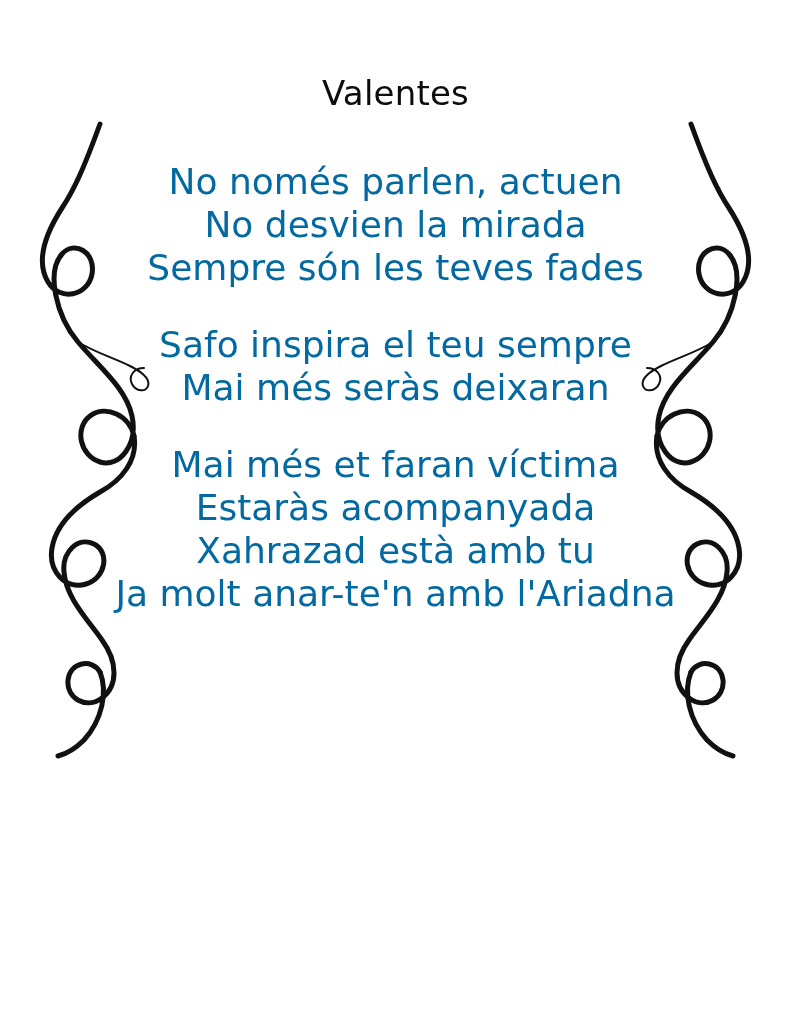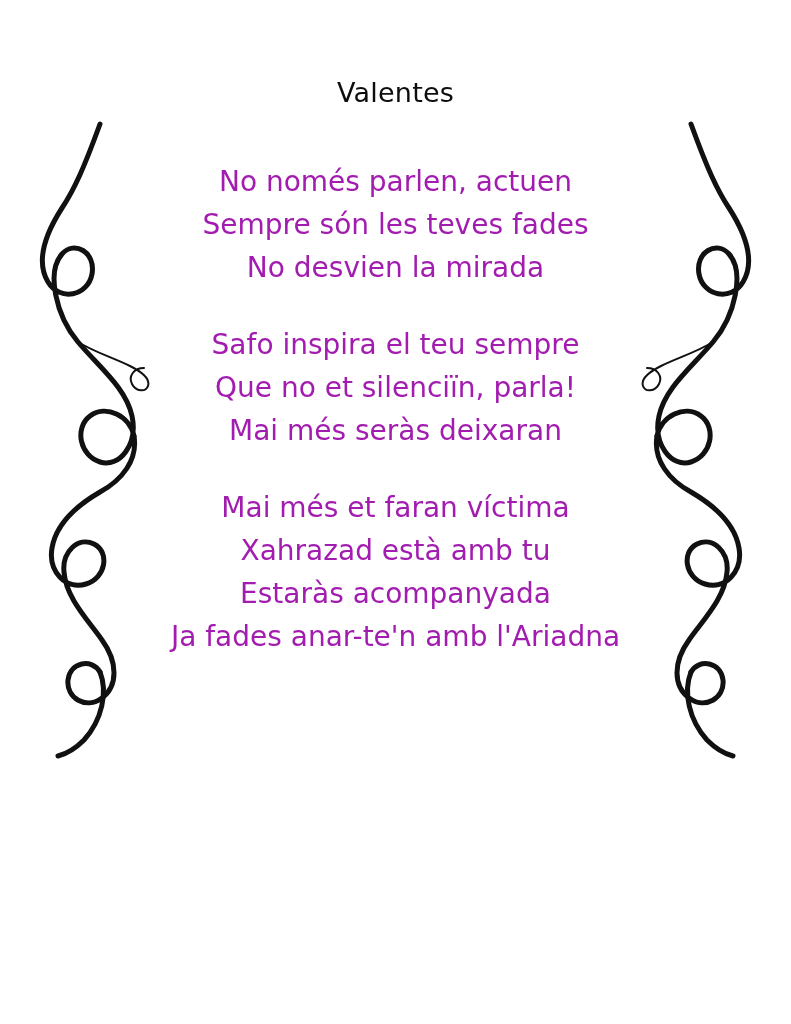--- a/index.html
+++ b/index.html
@@ -21,21 +21,21 @@
     inset: 0;
     background: #ffffff;
   }
 
   .title {
     position: absolute;
     top: 76px;
     left: 0;
     width: 791px;
     text-align: center;
-    font-size: 27px;
+    font-size: 34px;
     line-height: 34px;
     font-weight: 400;
     color: #0d0d0d;
     letter-spacing: 0.2px;
   }
 
   .poem {
     position: absolute;
     top: 160px;
     left: 0;
@@ -44,23 +44,23 @@
   }
 
   .stanza {
     margin: 0 0 34px 0;
   }
   .stanza:last-child {
     margin-bottom: 0;
   }
 
   .line {
-    font-size: 28px;
+    font-size: 36px;
     line-height: 43px;
-    color: #a21caf;
+    color: #0369a1;
     white-space: pre;
   }
 
   .ornament {
     position: absolute;
     top: 120px;
     width: 130px;
     height: 640px;
   }
   .ornament svg {
@@ -97,31 +97,30 @@
       </g>
     </svg>
   </div>
 
   <div class="title">Valentes</div>
 
   <div class="poem">
 
     <div class="stanza">
       <div class="line">No només parlen, actuen</div>
+      <div class="line">No desvien la mirada</div>
       <div class="line">Sempre són les teves fades</div>
-      <div class="line">No desvien la mirada</div>
     </div>
 
     <div class="stanza">
       <div class="line">Safo inspira el teu sempre</div>
-      <div class="line">Que no et silenciïn, parla!</div>
       <div class="line">Mai més seràs deixaran</div>
     </div>
 
     <div class="stanza">
       <div class="line">Mai més et faran víctima</div>
+      <div class="line">Estaràs acompanyada</div>
       <div class="line">Xahrazad està amb tu</div>
-      <div class="line">Estaràs acompanyada</div>
-      <div class="line">Ja fades anar-te'n amb l'Ariadna</div>
+      <div class="line">Ja molt anar-te'n amb l'Ariadna</div>
     </div>
 
   </div>
 </div>
 
 </body></html>

